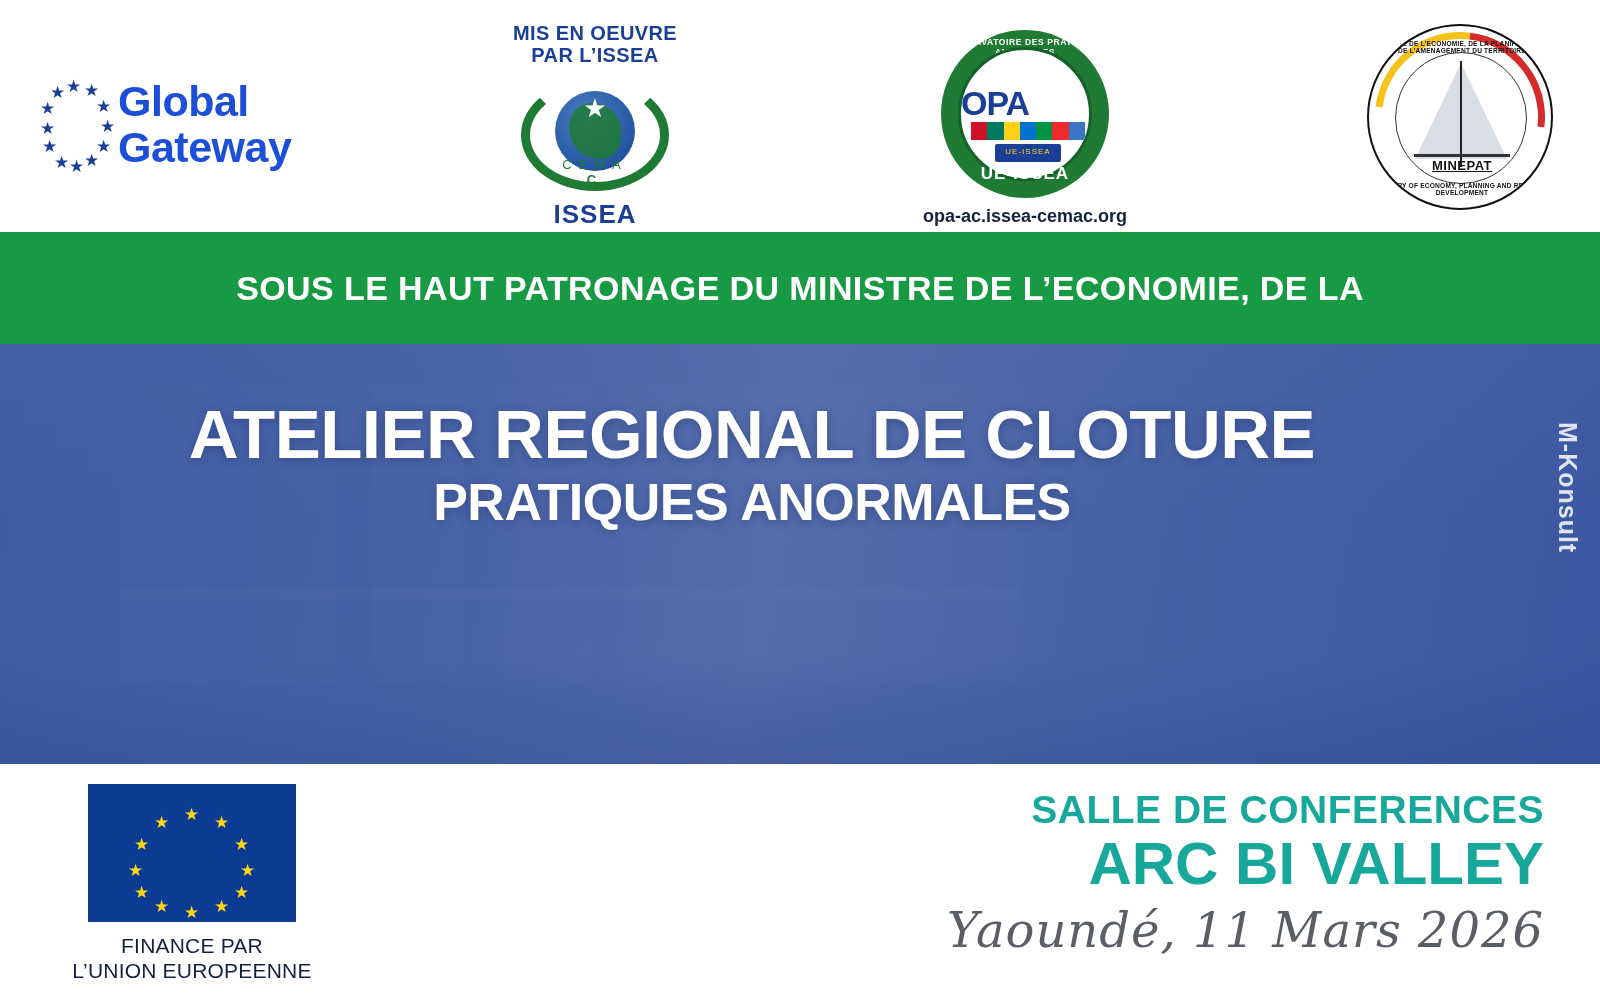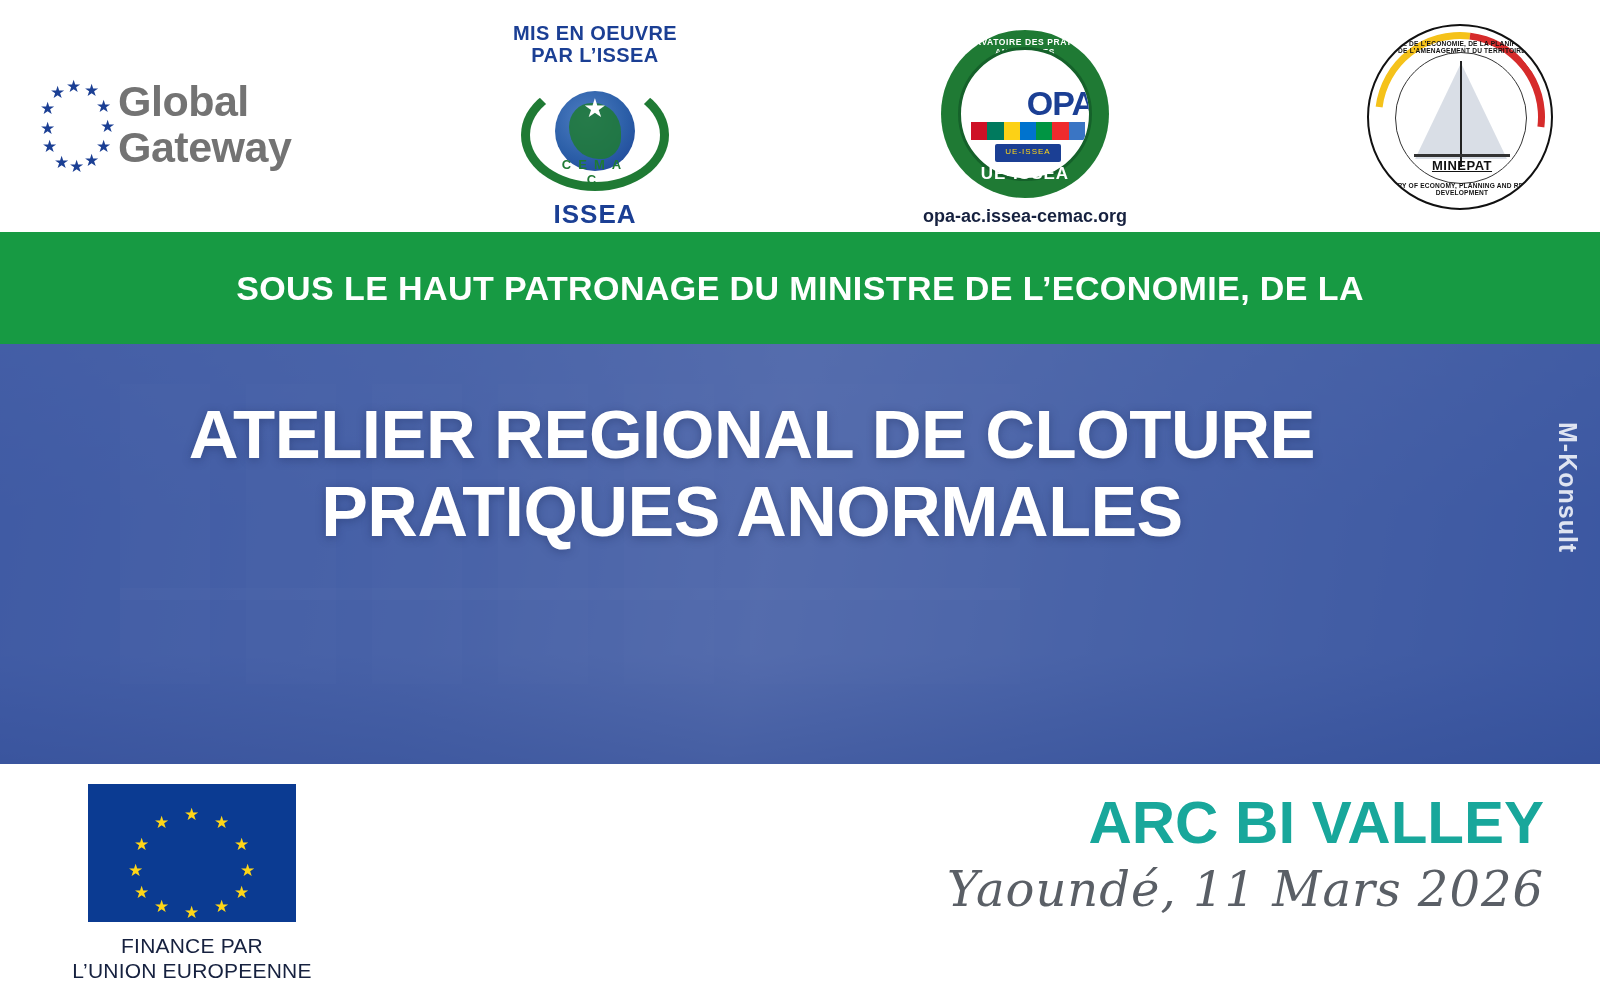--- a/index.html
+++ b/index.html
@@ -40,21 +40,21 @@
     height: 92px;
   }
   .gg-stars span {
     position: absolute;
     color: #1b3f94;
     font-size: 17px;
     line-height: 1;
   }
   .gg-text {
     margin-left: 6px;
-    color: #737373;
+    color: #1d4ed8;
     font-weight: bold;
     font-size: 43px;
     line-height: 1.08;
     letter-spacing: -0.5px;
   }
 
   
   .cemac-block {
     position: absolute;
     left: 490px; top: 22px;
@@ -106,21 +106,21 @@
     color: #ffffff;
     font-size: 26px;
     line-height: 1;
   }
   .cemac-letters {
     position: absolute;
     left: 0; top: 84px;
     width: 148px;
     text-align: center;
     color: #1f7a34;
-    font-weight: bold;
+    font-weight: normal;
     font-size: 13px;
     letter-spacing: 7px;
   }
   .cemac-letters2 {
     position: absolute;
     left: 0; top: 99px;
     width: 148px;
     text-align: center;
     color: #1f7a34;
     font-weight: bold;
@@ -167,21 +167,21 @@
     text-align: center;
     color: #ffffff;
     font-size: 8.5px;
     font-weight: bold;
     letter-spacing: .6px;
   }
   .opa-word {
     position: absolute;
     left: 0; top: 34px;
     width: 134px;
-    text-align: right;
+    text-align: left;
     color: #1b3f94;
     font-weight: bold;
     font-size: 34px;
     letter-spacing: -1px;
   }
   .opa-flags {
     position: absolute;
     left: 10px; top: 72px;
     width: 114px; height: 18px;
     display: flex;
@@ -372,21 +372,21 @@
     font-size: 71px;
     line-height: 1.12;
     letter-spacing: -0.5px;
     text-transform: uppercase;
     text-shadow: 0 2px 10px rgba(20,34,80,.35);
     padding: 0 80px;
     box-sizing: border-box;
   }
   .hero-title .l1 { display: block; font-size: 69px; }
   .hero-title .l2 { display: block; font-size: 74px; }
-  .hero-title .l3 { display: block; font-size: 70px; }
+  .hero-title .l3 { display: block; font-size: 52px; }
   .credit {
     position: absolute;
     right: 18px; top: 78px;
     color: #e8ecf6;
     font-size: 25px;
     font-weight: bold;
     letter-spacing: 1px;
     writing-mode: vertical-rl;
     text-orientation: mixed;
     opacity: .95;
@@ -572,18 +572,19 @@
         <span style="left:66px;  top:114px;">★</span>
         <span style="left:96px;  top:120px;">★</span>
       </div>
       <div class="eu-caption">
         <div>FINANCE PAR</div>
         <div>L’UNION EUROPEENNE</div>
       </div>
     </div>
 
     <div class="venue-block">
+      <div class="venue-l1">SALLE DE CONFERENCES</div>
       <div class="venue-l2">ARC BI VALLEY</div>
       <div class="venue-date">Yaoundé, 11 Mars 2026</div>
     </div>
   </div>
 
 </div>
 
 </body></html>

